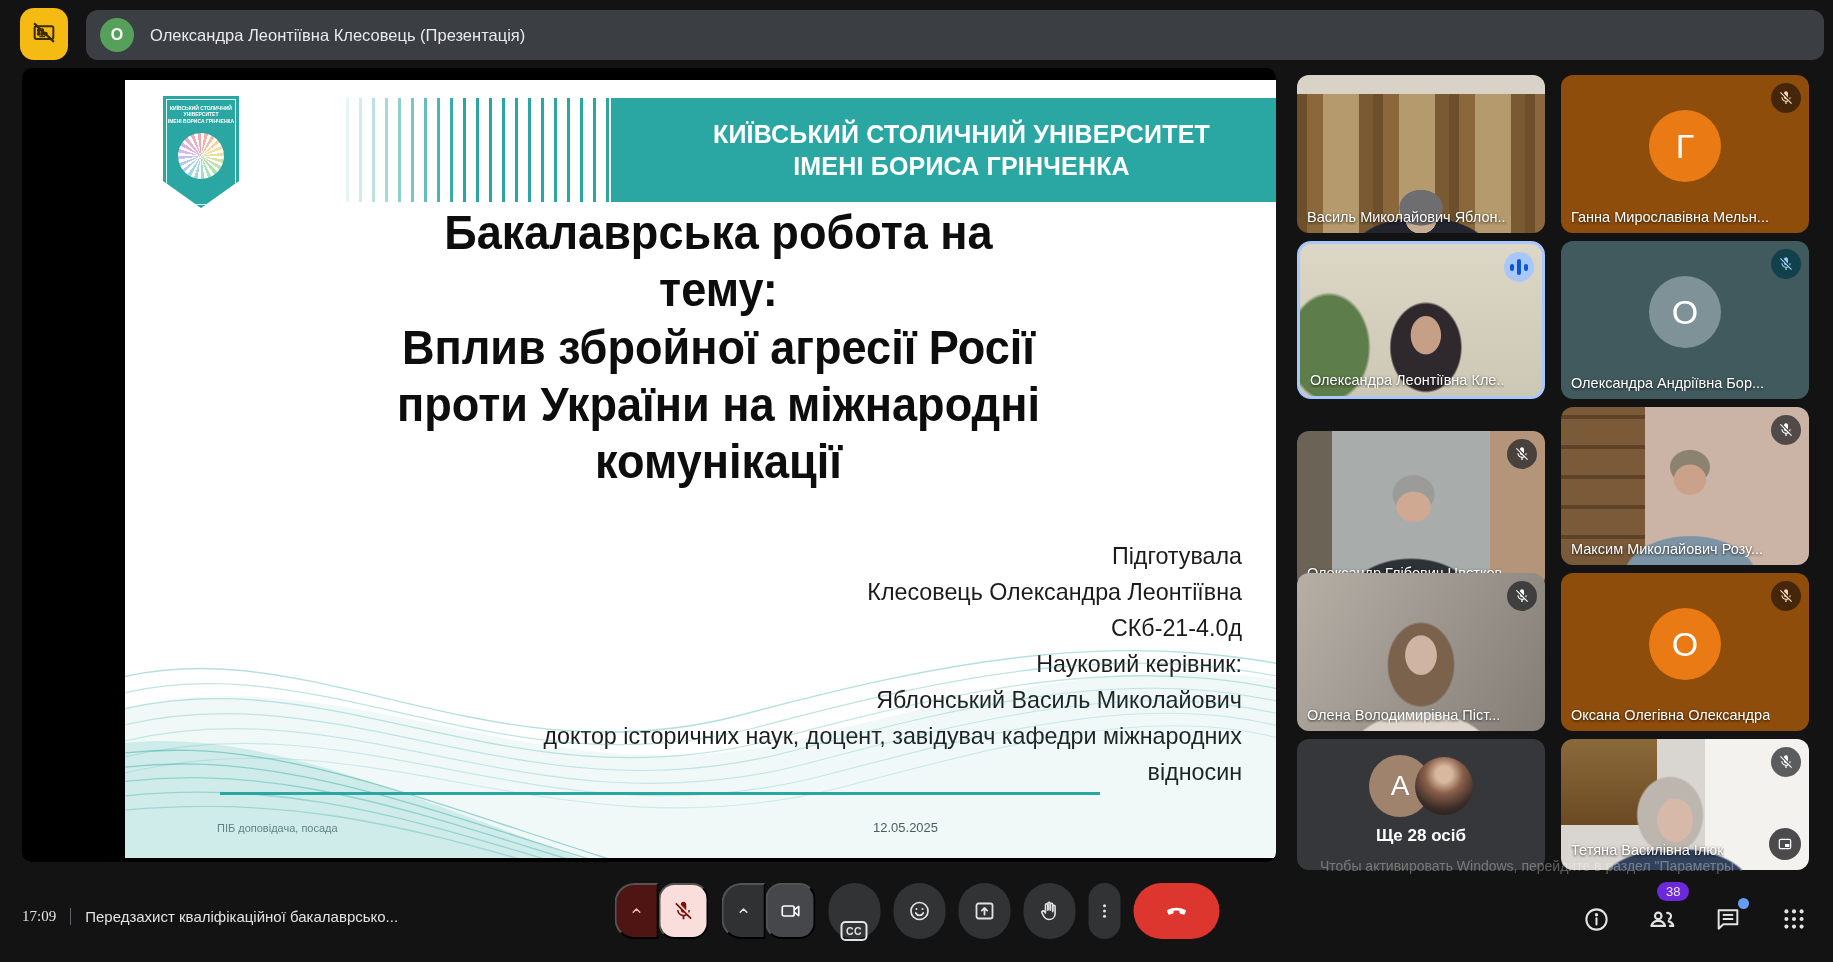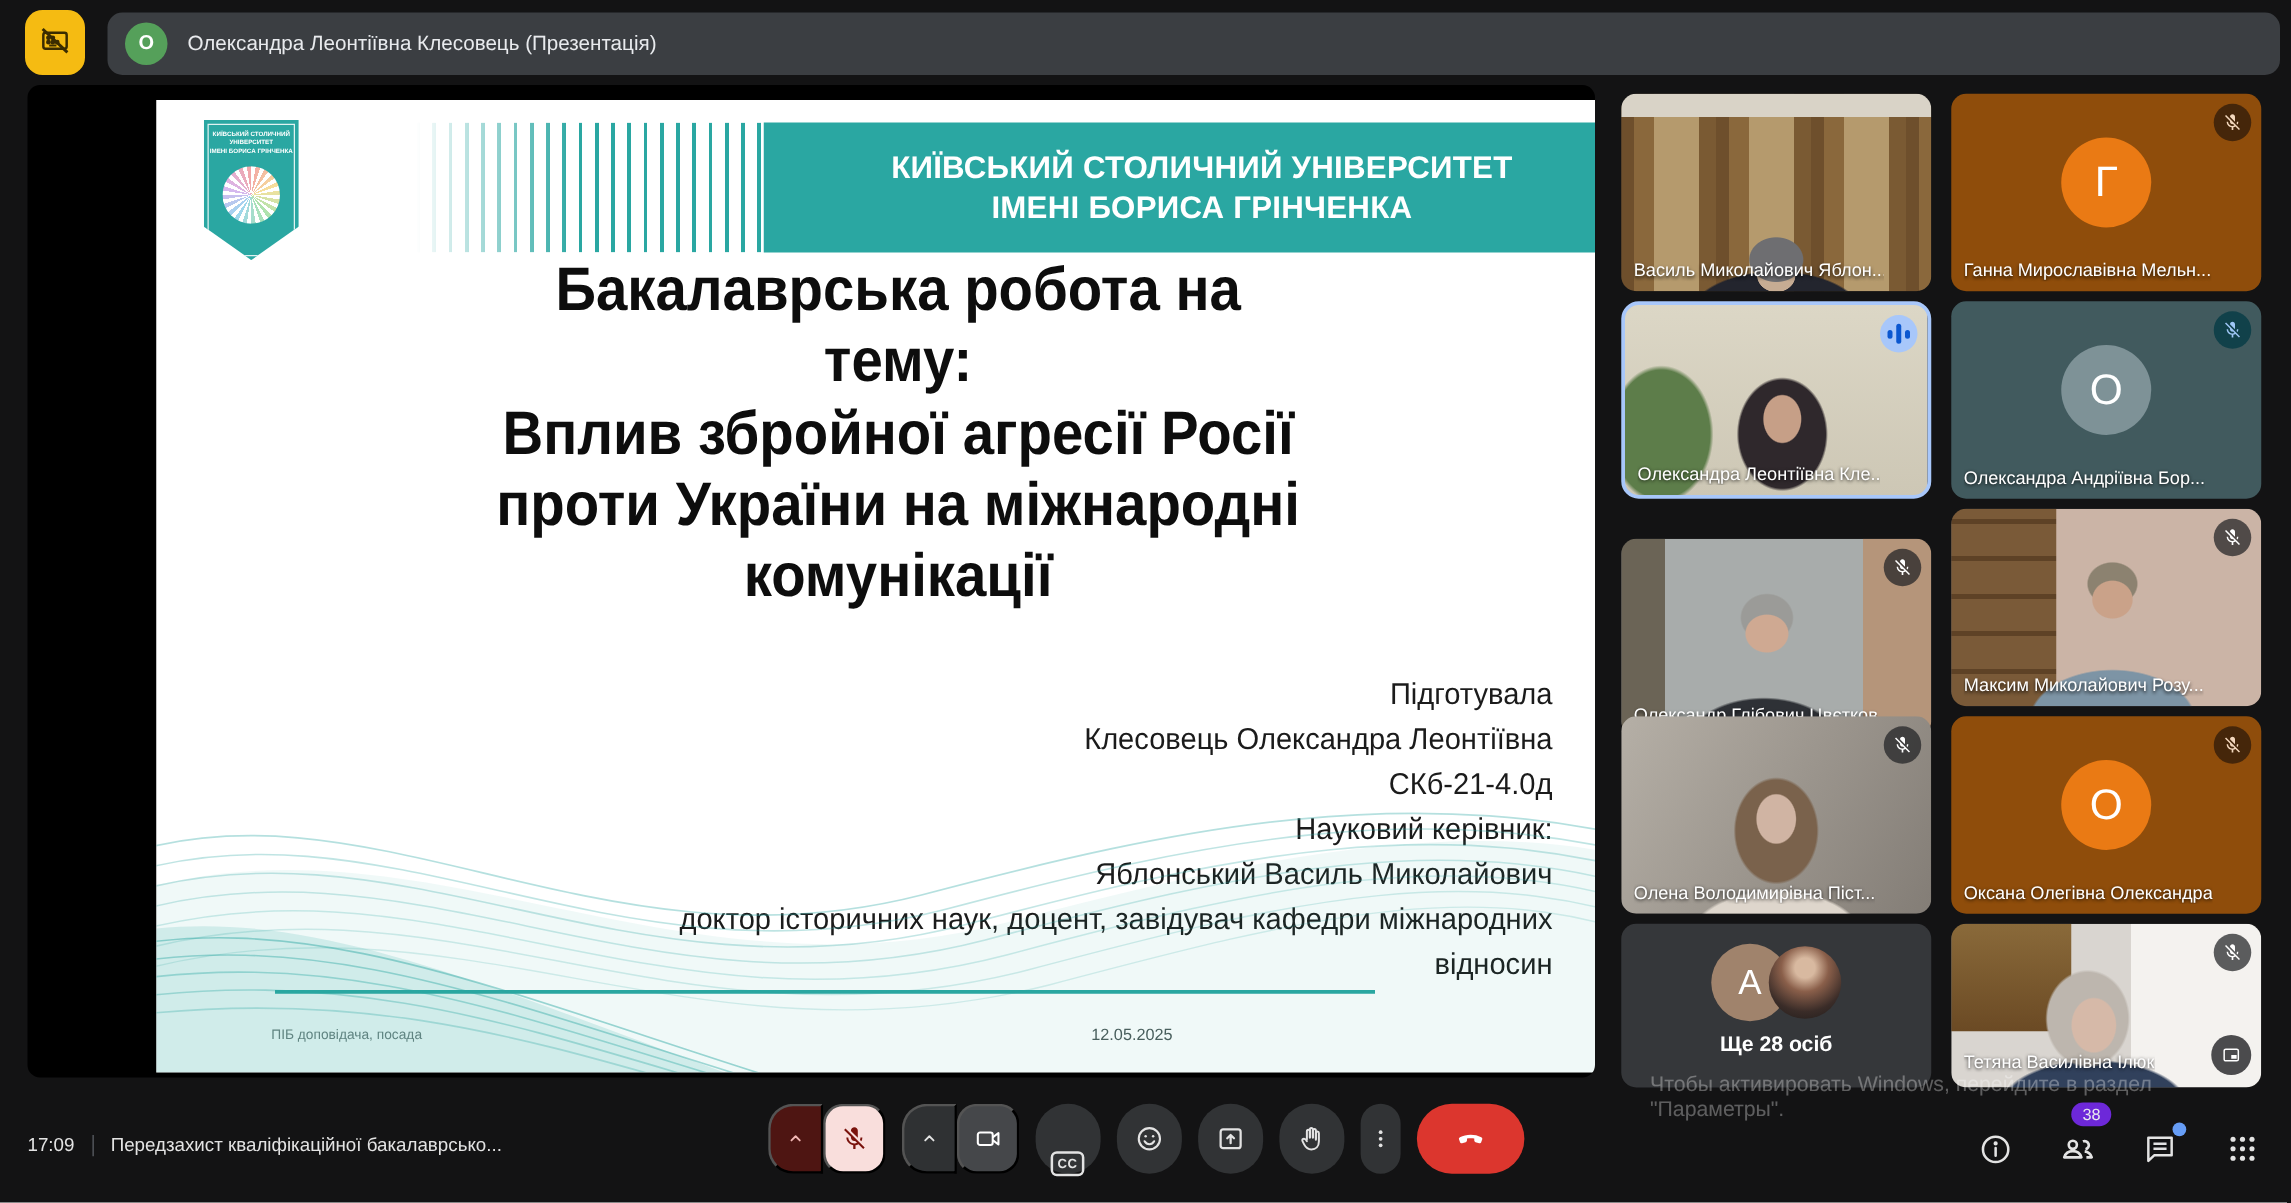--- a/index.html
+++ b/index.html
@@ -164,21 +164,21 @@
   .ov-avatars{ position:absolute; left:50%; top:16px; transform:translateX(-50%); display:flex; }
   .ov-a1{ width:62px; height:62px; border-radius:50%; background:#a0836c; color:#fff; font-size:28px;
           display:flex; align-items:center; justify-content:center; }
   .ov-a2{ width:58px; height:58px; border-radius:50%; margin-left:-16px; margin-top:2px;
           background:radial-gradient(circle at 50% 30%, #d8b9a0 16%, #8a5f4a 38%, #3a2c28 70%, #1d1a19 100%); }
   .ov-name{ position:absolute; left:0; right:0; bottom:24px; text-align:center; color:#fff;
             font-size:17px; font-weight:bold; }
 
   
   .bb-left{ position:absolute; left:22px; top:908px; display:flex; align-items:center; gap:14px; }
-  .bb-time{ font-size:15px; color:#e3e3e3; }
+  .bb-time{ font-size:15px; color:#e3e3e3;font-family:Liberation Serif, serif; }
   .bb-div{ width:1px; height:17px; background:#5f6368; }
   .bb-title{ font-size:15px; color:#e3e3e3; white-space:nowrap; }
   .controls{ position:absolute; left:50%; top:883px; transform:translateX(-50%);
              display:flex; align-items:center; gap:13px; }
   .seg-group{ display:flex; align-items:center; }
   .seg-chevron{ width:44px; height:56px; display:flex; align-items:center; justify-content:center;
                 border-radius:20px 0 0 20px; cursor:pointer; }
   .seg-main{ width:50px; height:56px; display:flex; align-items:center; justify-content:center;
              border-radius:16px; cursor:pointer; }
   .mic-chev{ background:#4e1512; }
@@ -196,21 +196,21 @@
   .ri-btn{ position:relative; background:none; border:none; cursor:pointer; width:34px; height:34px;
            display:flex; align-items:center; justify-content:center; }
   .count-badge{ position:absolute; top:-20px; left:12px; background:#6d28d9; color:#e8eaed;
                 font-size:13px; font-weight:500; border-radius:11px; padding:2px 9px; }
   .blue-dot{ position:absolute; top:-4px; right:-4px; width:11px; height:11px; border-radius:50%;
              background:#669df6; }
 
   
   .watermark{ position:absolute; left:1320px; top:854px; z-index:40; pointer-events:none; }
   .wm1{ font-size:23px; color:rgba(255,255,255,.42); font-weight:400; }
-  .wm2{ font-size:17px; color:rgba(255,255,255,.32); margin-top:4px; }
+  .wm2{ font-size:14px; color:rgba(255,255,255,.32); margin-top:4px; }
 </style>
 </head>
 <body>
 
 <div class="yellow-btn">
   <span>
     <svg width="28" height="28" viewBox="0 0 24 24" fill="none" stroke="#3a2c00" stroke-width="1.7">
       <rect x="4" y="7" width="16" height="11" rx="1.5"></rect>
       <circle cx="7.5" cy="10.5" r="0.8" fill="#3a2c00"></circle>
         <circle cx="10.5" cy="10.5" r="0.8" fill="#3a2c00"></circle>

